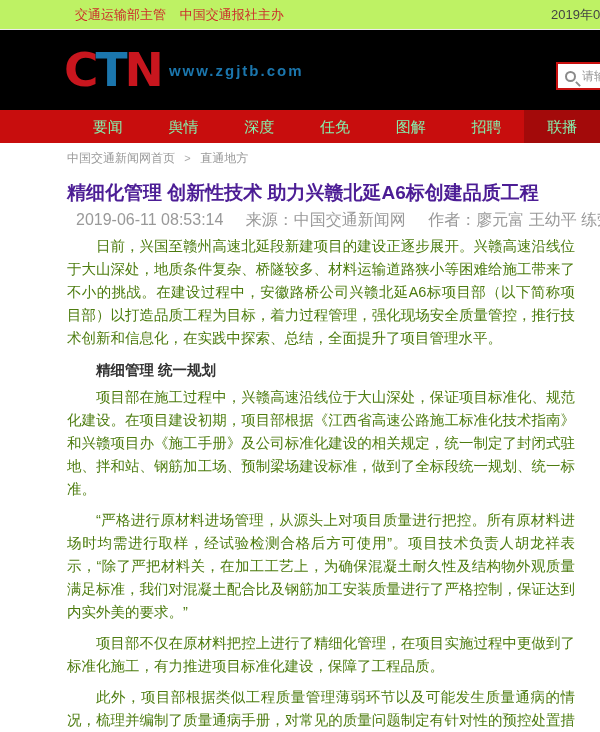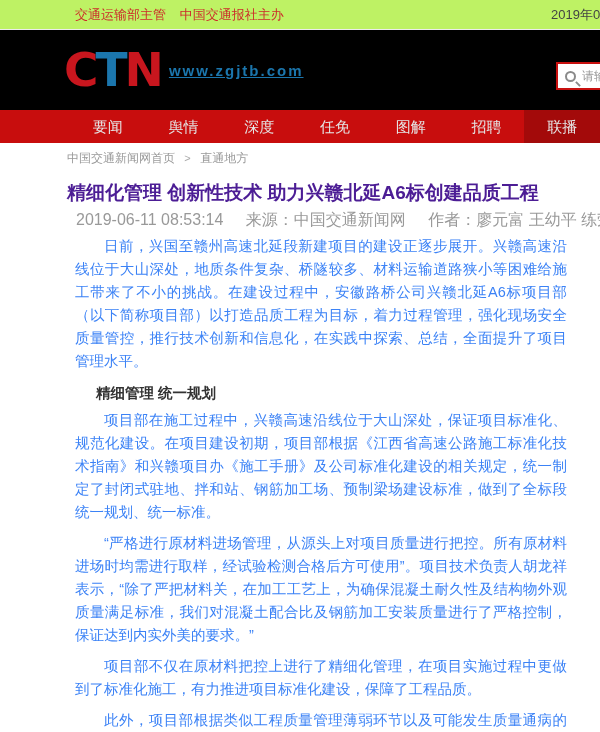--- a/index.html
+++ b/index.html
@@ -14,46 +14,46 @@
   .topbar-date { position:absolute; left:551px; top:0; color:#444; white-space:nowrap; }
   
   .header { position:relative; height:80px; background:#000000; }
   .logo { position:absolute; left:64px; top:12px; display:flex; align-items:center; cursor:pointer; }
   .logo-letters { font-family:"DejaVu Sans",sans-serif; font-weight:bold;
     font-size:47px; line-height:56px; letter-spacing:-3px; }
   .logo-letters .l-red { color:#c8161e; }
   .logo-letters .l-blue { color:#1b76ad; }
   .logo-text { margin-left:8px; padding-top:2px; }
   .logo-cn { color:#c8161e; font-weight:bold; font-size:25px; line-height:28px; letter-spacing:1px; }
-  .logo-url { color:#1b76ad; font-weight:bold; font-size:15px; line-height:20px; letter-spacing:2px;text-decoration:underline; }
+  .logo-url { color:#1b76ad; font-weight:bold; font-size:15px; line-height:20px; letter-spacing:2px; }
   
   .search-box { position:absolute; left:556px; top:32px; width:110px; height:28px;
     border:2px solid #c8100f; background:#fff; display:flex; align-items:center; padding-left:7px; }
   .mag-icon { position:relative; width:11px; height:11px; border:2px solid #8a8a8a;
     border-radius:50%; flex:0 0 auto; cursor:pointer; }
   .mag-icon::after { content:""; position:absolute; width:6px; height:2px; background:#8a8a8a;
     transform:rotate(45deg); left:8px; top:10px; }
   .search-box input { border:none; outline:none; width:70px; margin-left:6px;
     font-size:12px; color:#666; background:transparent; }
   .search-box input::placeholder { color:#999; }
   
   .nav { height:33px; background:#c80d0d; display:flex; padding-left:70px; }
-  .nav-item { width:80px; text-align:center; line-height:33px; color:#e5e5e5;
+  .nav-item { width:80px; text-align:center; line-height:33px; color:#86efac;
     font-size:15px; cursor:pointer; white-space:nowrap; }
   .nav-item.alt { background:#a30a0a; width:80px; }
   
   .content { margin:0 25px 0 67px; }
   .breadcrumb { margin-top:7px; font-size:12px; color:#999; height:16px; line-height:16px; }
   .breadcrumb .bc-link { cursor:pointer; }
   .breadcrumb .bc-sep { margin:0 6px; color:#aaa; font-size:11px; }
   .article-title { margin-top:14px; font-size:19px; font-weight:bold; color:#4c1d95;
     line-height:26px; white-space:nowrap; }
   .article-meta { margin-top:6px; text-align:center; font-size:16px; color:#999; height:15px; line-height:15px; white-space:nowrap; }
   .article-meta span { margin:0 9px; }
-  .article-body p { margin:8px 8px 0; font-size:14.5px; color:#3b82f6; line-height:23px;
+  .article-body p { margin:8px 0 0; font-size:14.5px; color:#4d7c0f; line-height:23px;
     text-indent:2em; text-align:justify; }
   .article-body h3 { margin:12px 0 0; font-size:14.5px; color:#333; font-weight:bold;
     text-indent:2em; line-height:16px; }
 </style>
 </head>
 <body>
 
 <div class="topbar">
   <div class="topbar-links">
     <span>交通运输部主管</span><span class="gap"></span>

